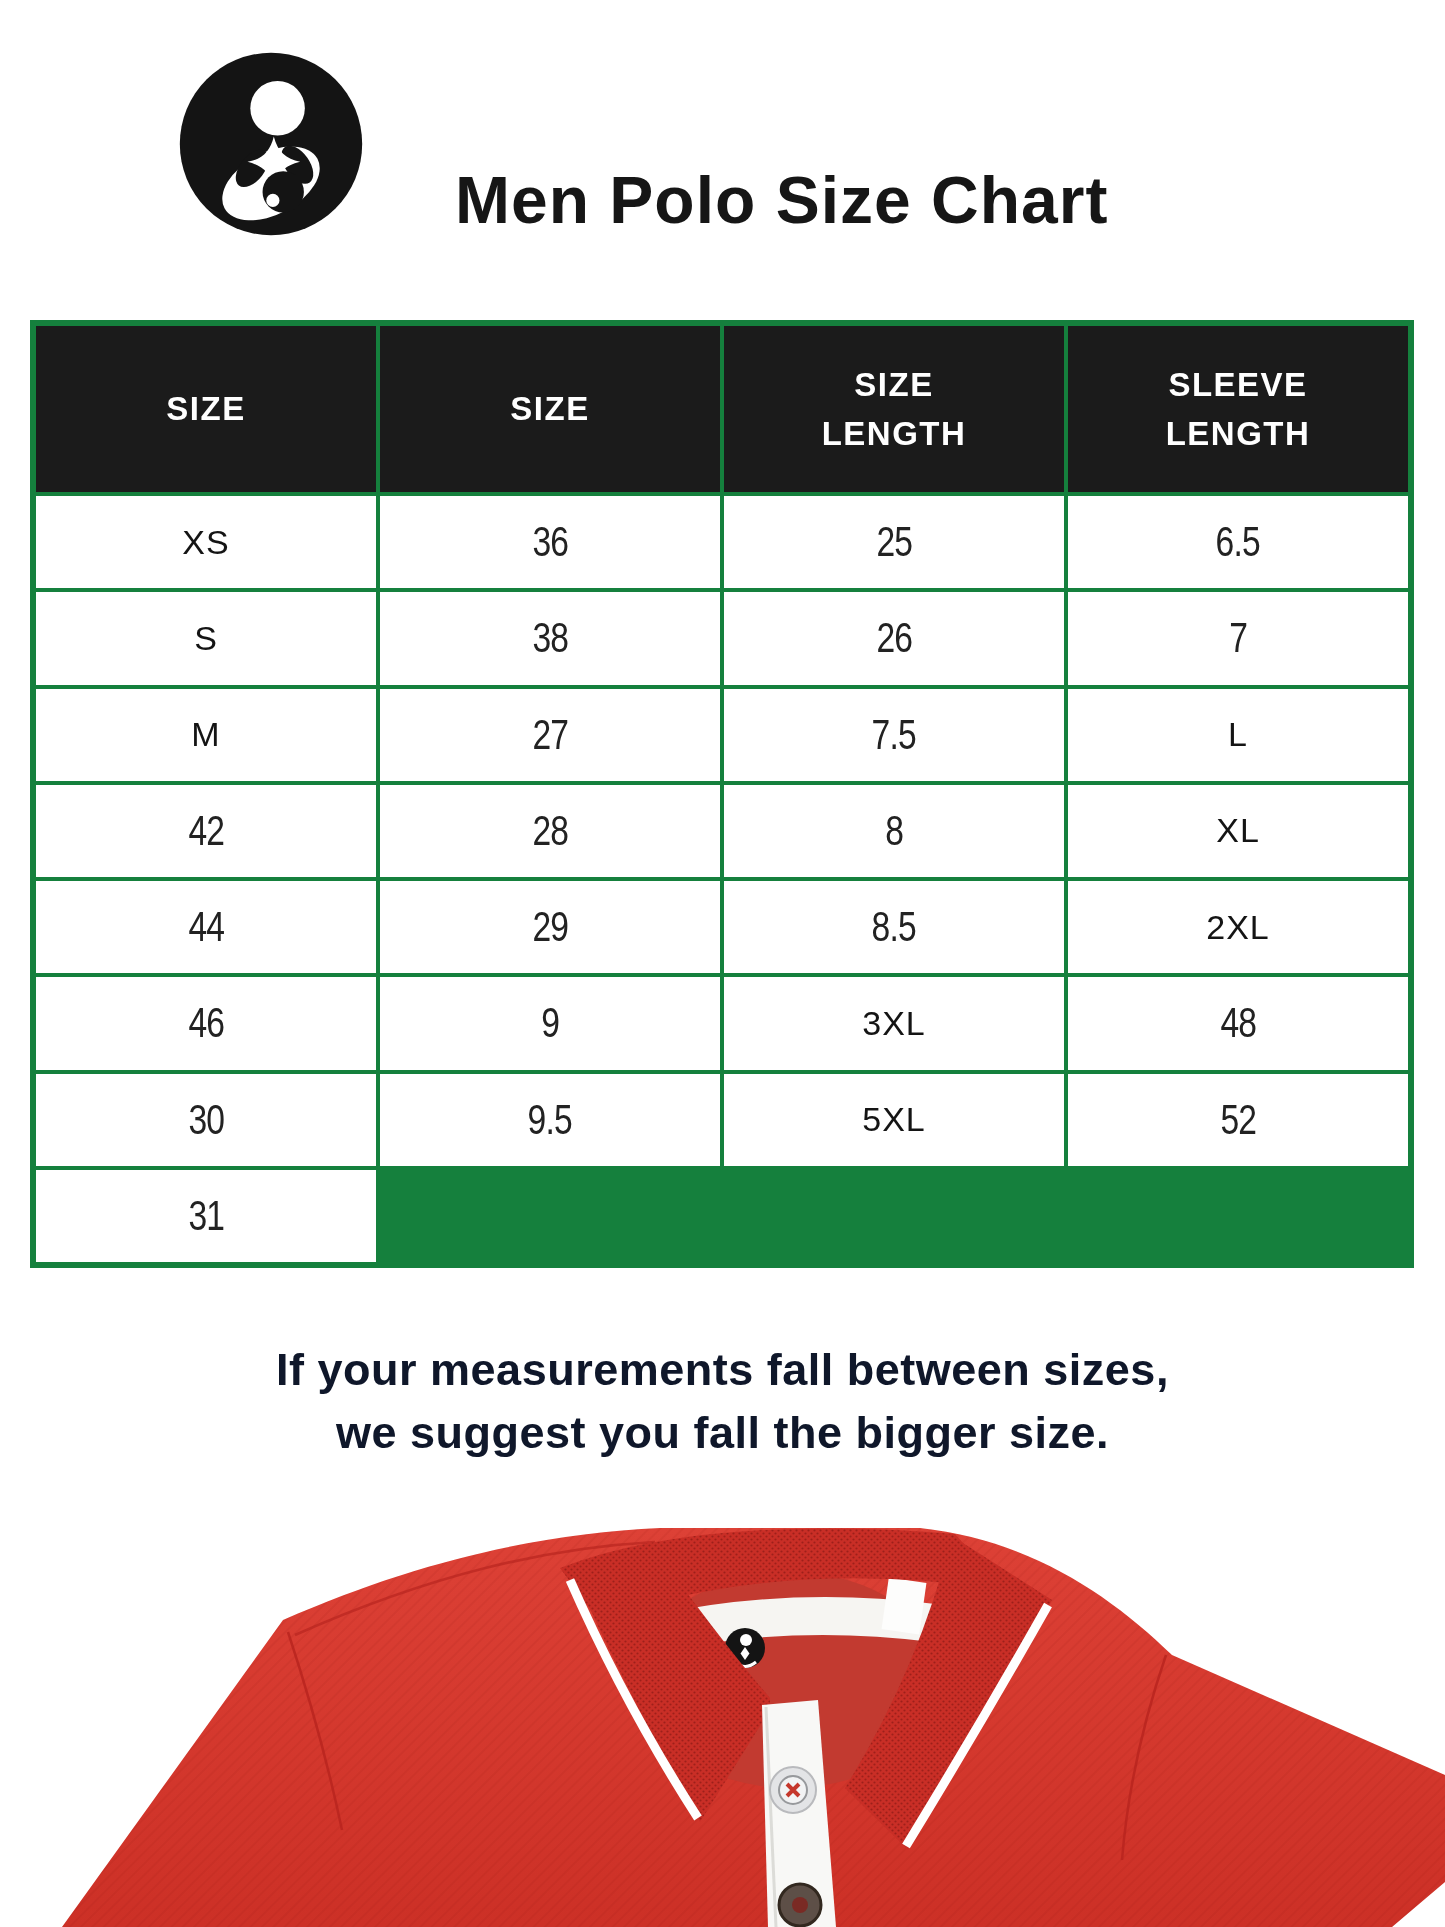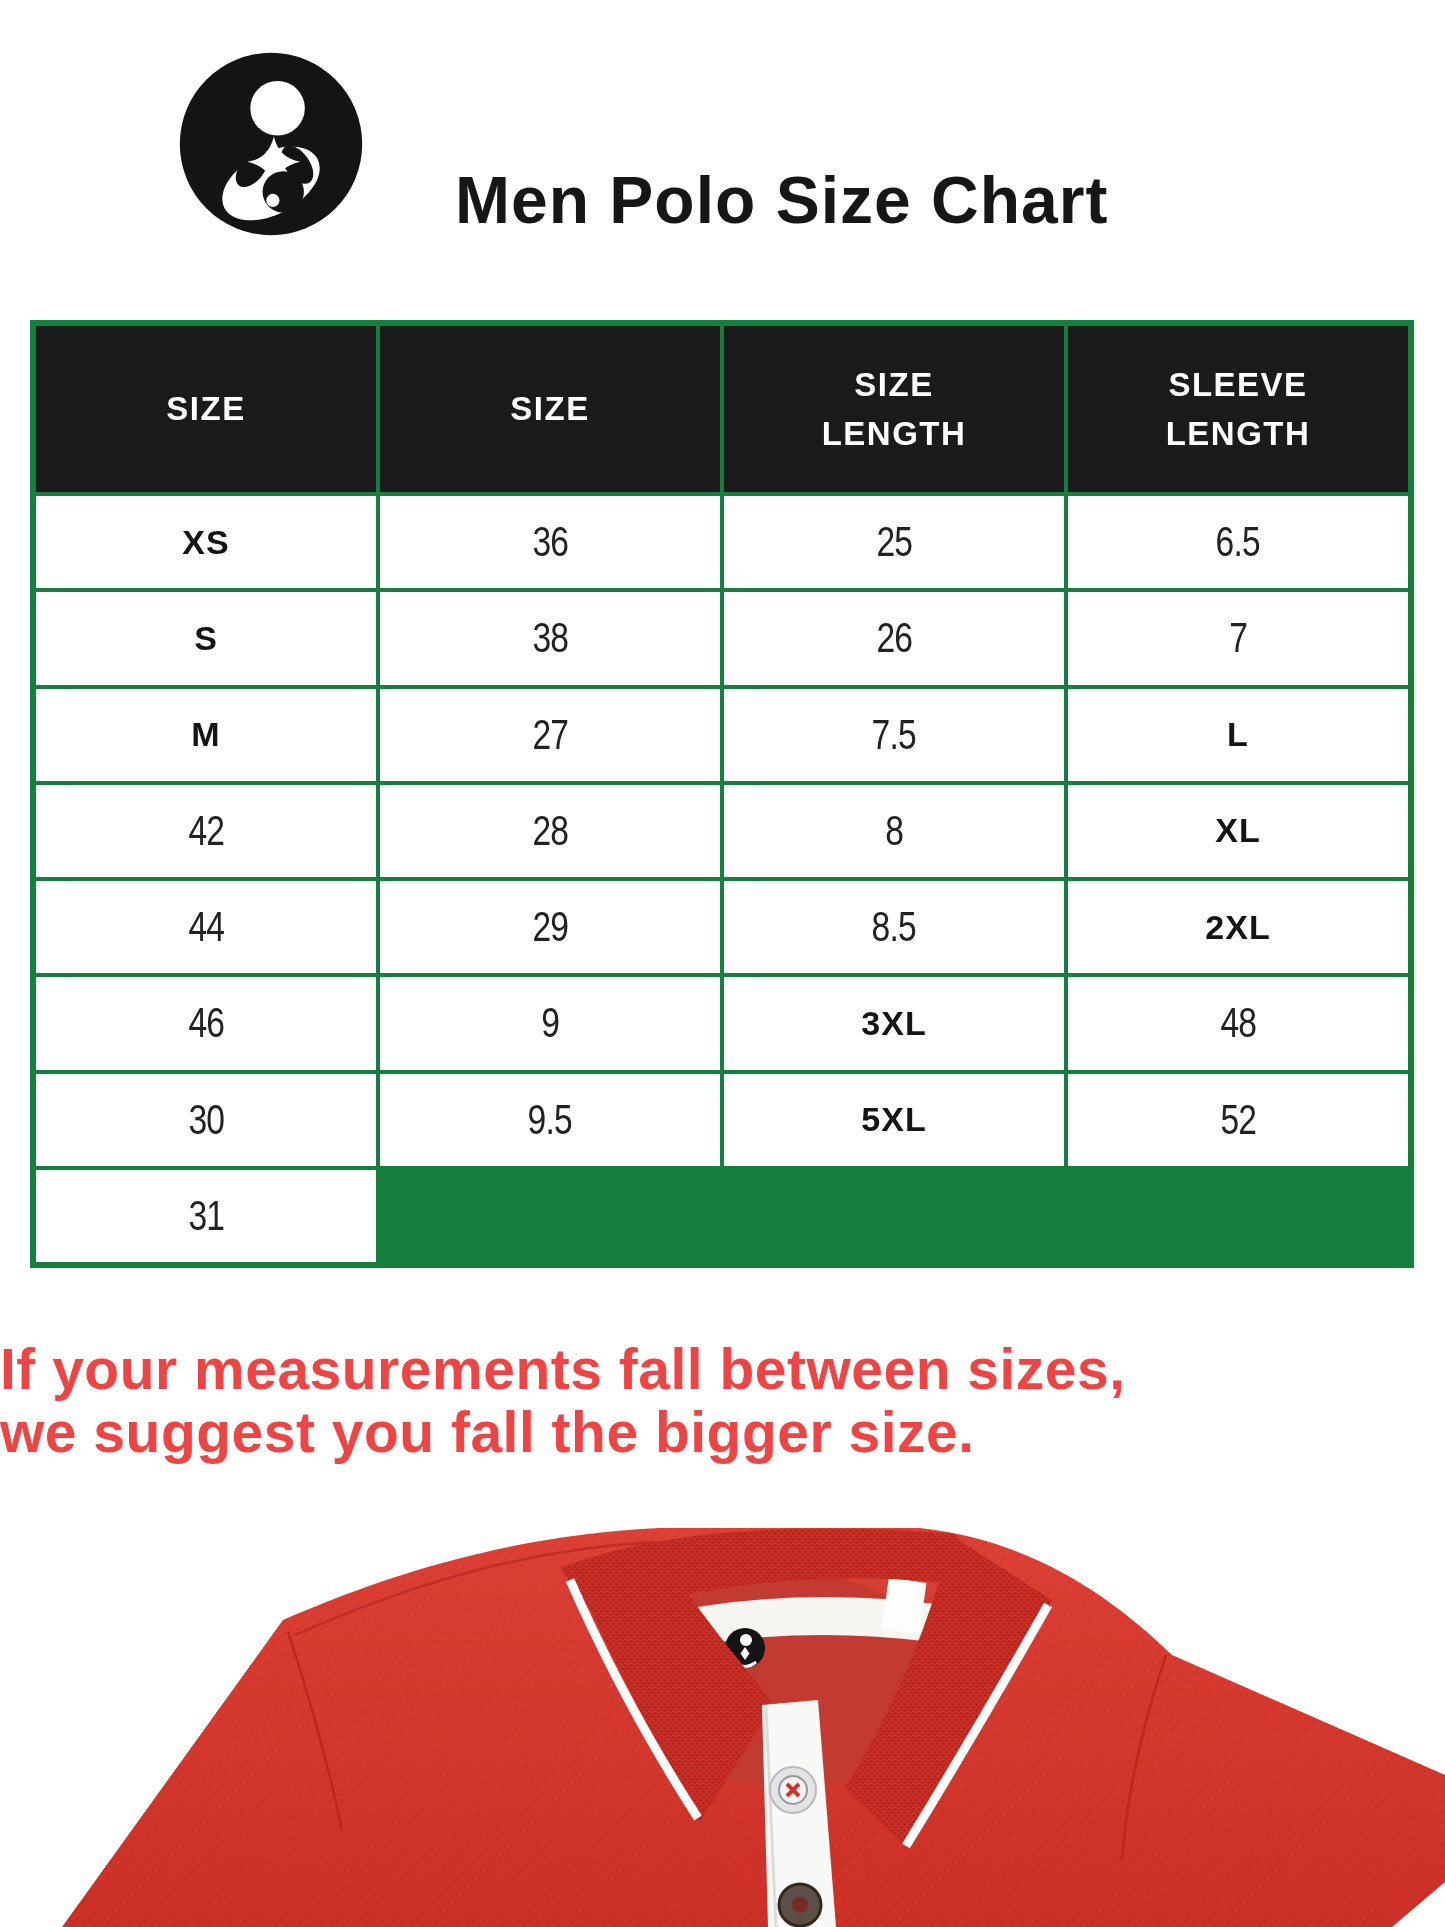--- a/index.html
+++ b/index.html
@@ -14,26 +14,26 @@
   
   .size-table{
     position:absolute;left:30px;top:320px;width:1384px;height:948px;
     background:#15803d;box-sizing:border-box;padding:6px;
     display:grid;grid-template-columns:repeat(4,1fr);
     grid-template-rows:166px repeat(8,1fr);gap:4px;
   }
   .th{background:#1b1b1b;color:#fff;display:flex;align-items:center;justify-content:center;text-align:center;}
   .th span{font-size:33px;font-weight:700;letter-spacing:1.5px;line-height:1.5;max-width:215px;}
   .td{background:#fff;display:flex;align-items:center;justify-content:center;}
-  .size-label{font-size:34px;font-weight:700;color:#141414;letter-spacing:1px;}
+  .size-label{font-size:34px;font-weight:400;color:#141414;letter-spacing:1px;}
   .num{display:inline-block;transform:scaleX(.8);font-size:42px;font-weight:400;color:#222;letter-spacing:-1px;}
 
   
-  .note{position:absolute;left:0;top:1338px;width:100%;text-align:left;
-        font-size:57px;font-weight:700;color:#ef4444;line-height:63px;letter-spacing:.5px;}
+  .note{position:absolute;left:0;top:1338px;width:100%;text-align:center;
+        font-size:45px;font-weight:700;color:#0f172a;line-height:63px;letter-spacing:.5px;}
 
   
   .shirt{position:absolute;left:0;top:1520px;}
 </style>
 </head>
 <body>
 
 <div class="page">
 
   <div class="hdr">

